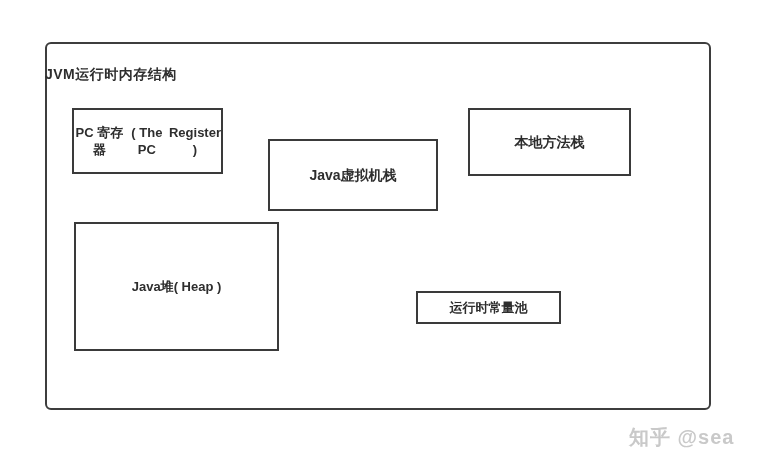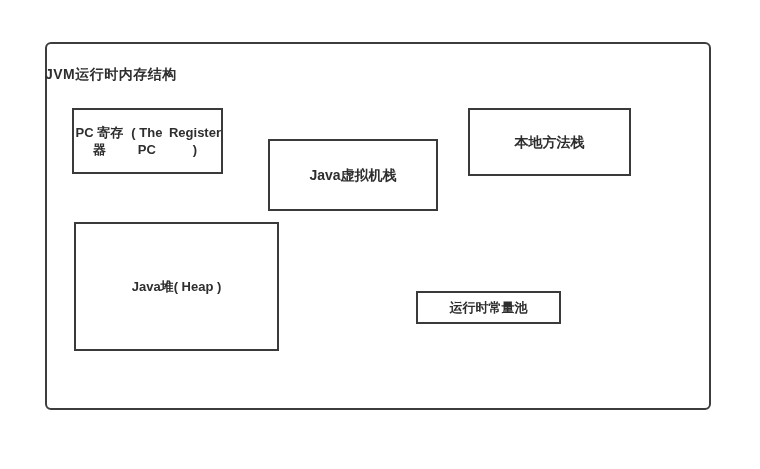--- a/index.html
+++ b/index.html
@@ -97,14 +97,15 @@
   <div class="box box-heap">
     <div>Java堆</div>
     <div>( Heap )</div>
   </div>
 
 
   <div class="box box-pool">
     <div>运行时常量池</div>
   </div>
 
+  <div class="watermark">知乎 @sea</div>
 
 </div>
 
 </body></html>

